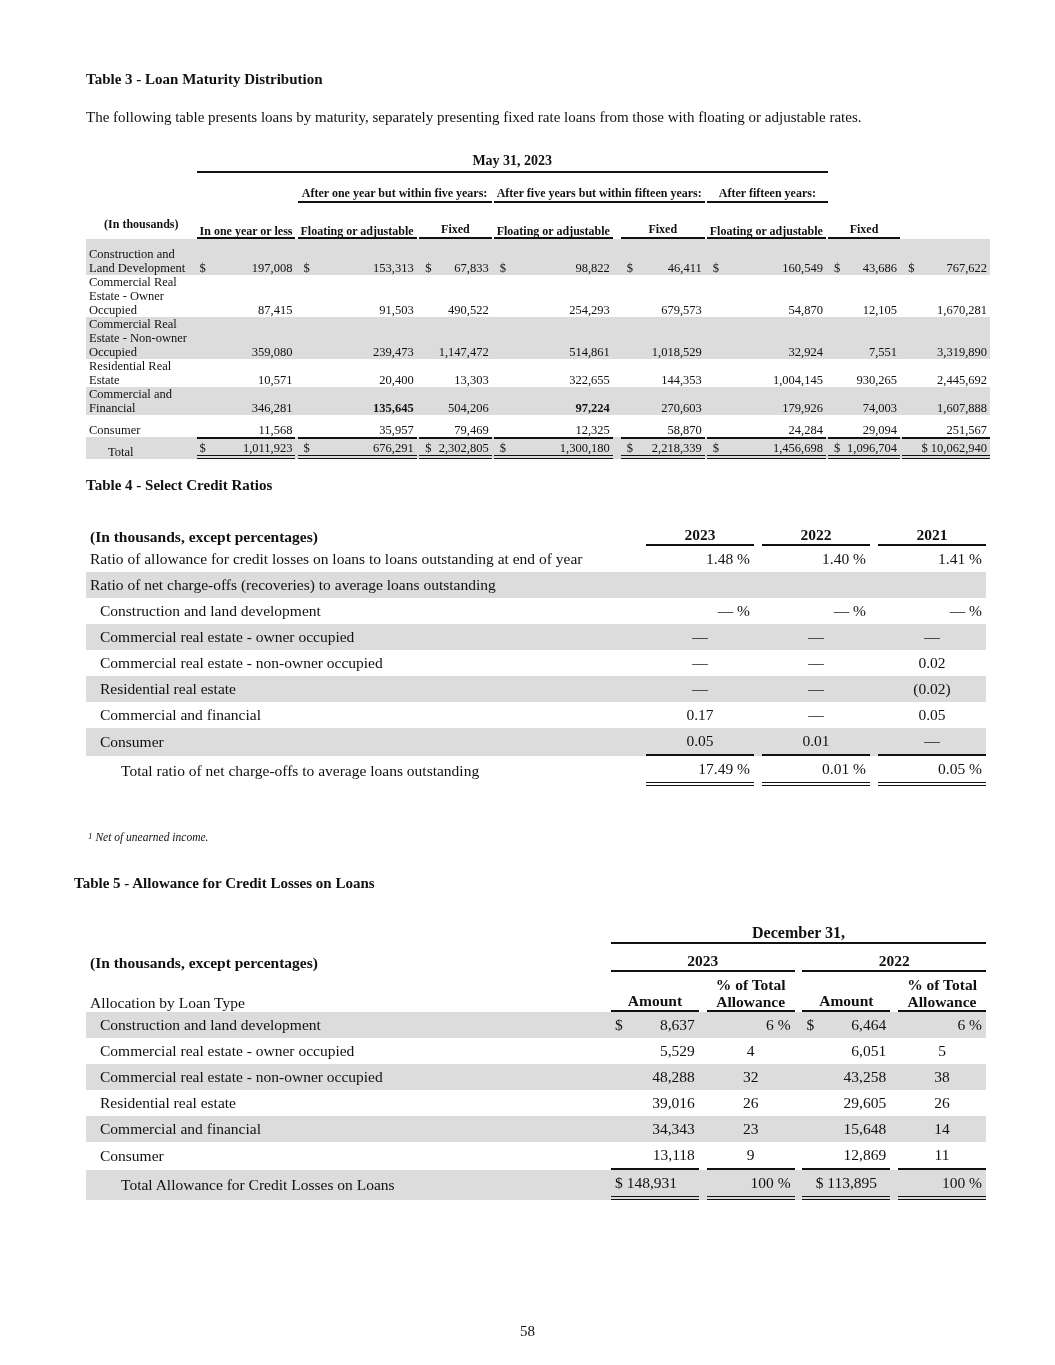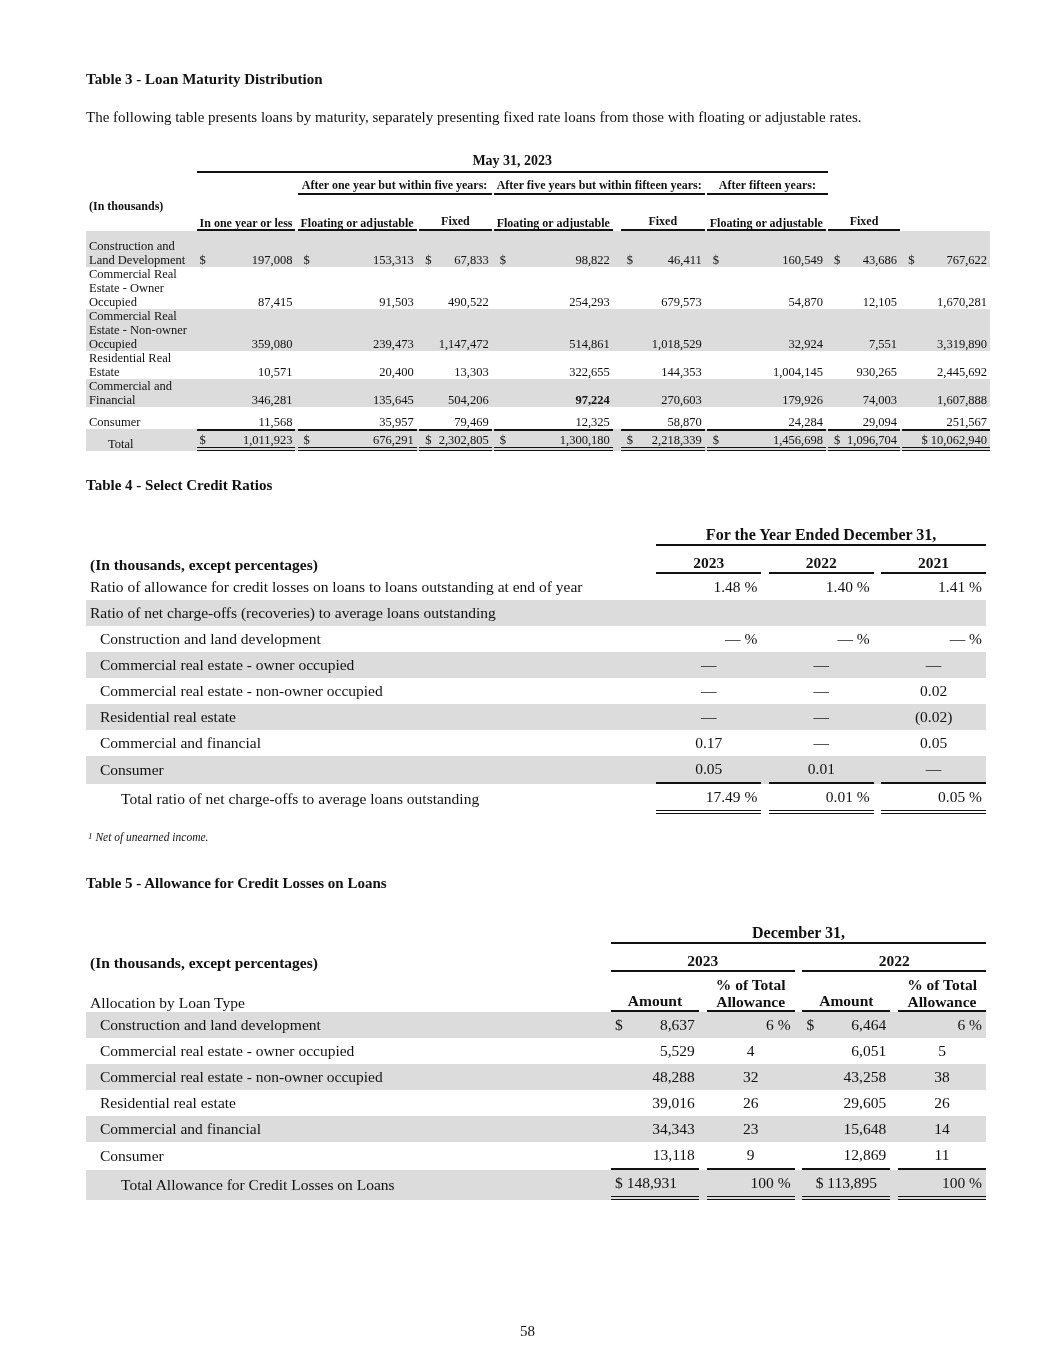--- a/index.html
+++ b/index.html
@@ -44,26 +44,26 @@
       <tr>
     <th class="lbl"></th>
     <th colspan="17" class="ul" style="font-size:14px;line-height:18px;padding-bottom:1px;">May 31, 2023</th>
   </tr>
   <tr>
     <th class="lbl"></th>
     <th></th>
         <th class="gap"></th>
     <th colspan="5" class="ul" style="padding-top:6px;padding-bottom:2px;">After one year but within five years:</th>
     <th class="gap"></th>
-    <th colspan="5" class="ul" style="padding-top:6px;padding-bottom:2px;">After five years but within fifteen years:</th>
+    <th colspan="5" class="ul" style="padding-top:14px;padding-bottom:2px;">After five years but within fifteen years:</th>
     <th class="gap"></th>
     <th colspan="3" class="ul" style="padding-bottom:2px;">After fifteen years:</th>
   </tr>
   <tr style="height:36px;">
-    <th class="lbl" style="text-align:left;padding-bottom:18px;">(In thousands)</th>
+    <th class="lbl" style="text-align:center;padding-bottom:8px;">(In thousands)</th>
     <th class="ul" style="width:76px;padding-top:6px;">In one year or less</th>
         <th class="gap"></th>
     <th class="ul" colspan="2" style="width:82px;padding-top:6px;">Floating or adjustable</th>
         <th class="gap"></th>
     <th class="ul" colspan="2" style="width:80px;padding-bottom:2px;">Fixed</th>
         <th class="gap"></th>
     <th class="ul" colspan="2" style="width:80px;">Floating or adjustable</th>
         <th class="gap"></th>
     <th class="ul" colspan="2" style="width:80px;padding-bottom:2px;">Fixed</th>
         <th class="gap"></th>
@@ -171,21 +171,21 @@
         <td class="num" style="vertical-align: bottom;">930,265</td>
         <td class="gap"></td>
         <td class="cur" style="vertical-align: bottom;"></td>
         <td class="num" style="vertical-align: bottom;">2,445,692</td>
       </tr>
       <tr class="gray" style="height: 22px;">
         <td class="lbl" style="vertical-align: bottom;">Commercial and Financial</td>
         <td class="num" style="vertical-align: bottom;"><span style="float: left;"></span><span>346,281</span></td>
         <td class="gap"></td>
         <td class="cur" style="vertical-align: bottom;"></td>
-        <td class="num" style="vertical-align: bottom;">135,645</td>
+        <td class="num" style="vertical-align: bottom; font-weight: bold;">135,645</td>
         <td class="gap"></td>
         <td class="cur" style="vertical-align: bottom;"></td>
         <td class="num" style="vertical-align: bottom;">504,206</td>
         <td class="gap"></td>
         <td class="cur" style="vertical-align: bottom;"></td>
         <td class="num" style="vertical-align: bottom; font-weight: bold;">97,224</td>
         <td class="gap"></td>
         <td class="cur" style="vertical-align: bottom;"></td>
         <td class="num" style="vertical-align: bottom;">270,603</td>
         <td class="gap"></td>
@@ -248,24 +248,20 @@
         <td class="cur ut dbl" style="vertical-align: bottom;"></td>
         <td class="num ut dbl" style="vertical-align: bottom;">$ 10,062,940</td>
       </tr>
     </tbody>
 </table>
 
 <div class="h-title" style="left:86px;top:477px;">Table 4 - Select Credit Ratios</div>
 
 <table class="bigt" id="t4" style="left:86px;top:518px;width:900px;">
   <tbody>
-      <tr>
-    <th style="width:570px;"></th>
-    <th colspan="5" class="ul" style="font-size:16px;">For the Year Ended December 31,</th>
-  </tr>
   <tr>
     <th style="text-align:left;padding-left:4px;">(In thousands, except percentages)</th>
     <th class="ul" style="width:100px;">2023</th>
         <th class="gap"></th>
     <th class="ul" style="width:100px;">2022</th>
         <th class="gap"></th>
     <th class="ul" style="width:100px;">2021</th>
   </tr>
   </tbody>
     <tbody id="t4-body">
@@ -338,21 +334,21 @@
         <td class="num dbl">17.49 %</td>
         <td class="gap"></td>
         <td class="num dbl">0.01 %</td>
         <td class="gap"></td>
         <td class="num dbl">0.05 %</td>
       </tr>
     </tbody>
 </table>
 <div class="foot" style="left:88px;top:831px;"><sup>1</sup> <span>Net of unearned income.</span></div>
 
-<div class="h-title" style="left:86px;top:875px;">Table 5 - Allowance for Credit Losses on Loans</div>
+<div class="h-title" style="left:74px;top:875px;">Table 5 - Allowance for Credit Losses on Loans</div>
 
 <table class="bigt" id="t5" style="left:86px;top:916px;width:900px;">
   <tbody>
       <tr>
     <th style="width:520px;"></th>
     <th colspan="7" class="ul" style="font-size:16px;">December 31,</th>
   </tr>
   <tr>
     <th style="text-align:left;padding-left:4px;">(In thousands, except percentages)</th>
     <th colspan="3" class="ul">2023</th>

